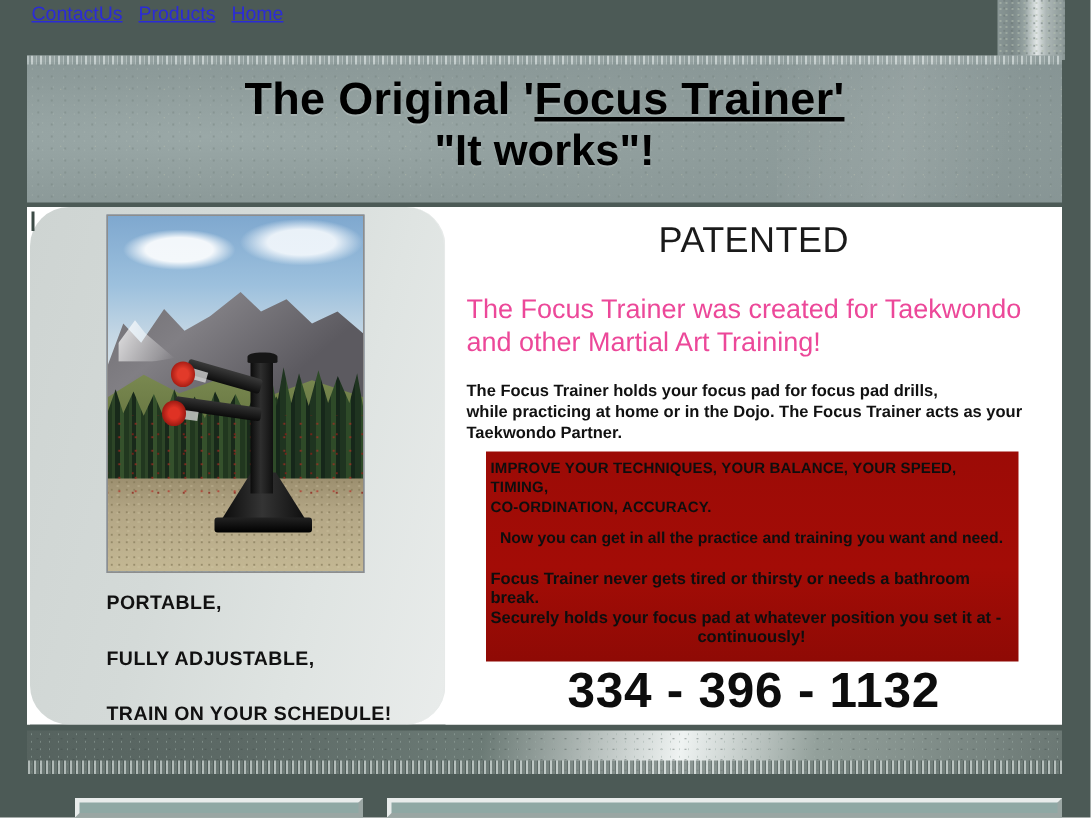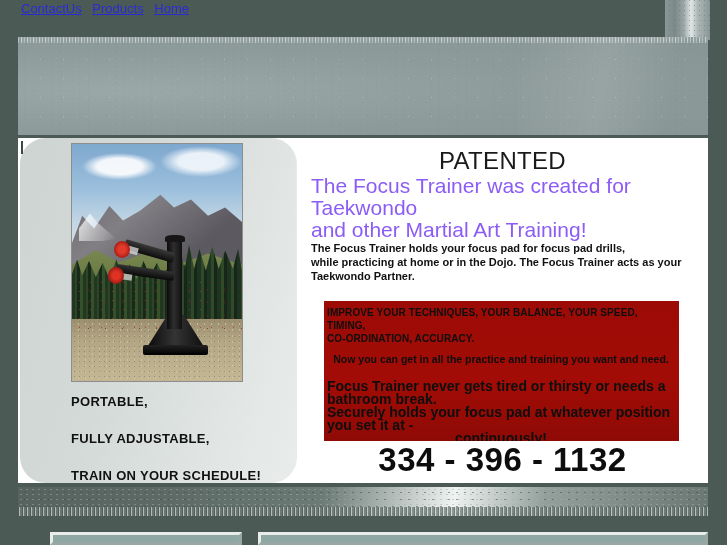--- a/index.html
+++ b/index.html
@@ -164,33 +164,33 @@
 
   
   #right-cell{
     flex:1 1 auto;position:relative;background:#ffffff;padding:0 14px;
   }
   #patented{
     text-align:center;font-size:24px;color:#1a1a1a;margin-top:9px;
     letter-spacing:.3px;
   }
   #headline{
-    font-size:21px;line-height:22px;color:#8b5cf6;
+    margin-top:20px;font-size:18px;line-height:22px;color:#ec4899;
   }
   #subcopy{
-    font-size:11px;font-weight:bold;line-height:14px;color:#111;
+    margin-top:15px;font-size:11px;font-weight:bold;line-height:14px;color:#111;
   }
   #red-box{
     position:absolute;left:27px;top:163px;width:355px;height:140px;
     background:linear-gradient(180deg,#9c0b06 0%,#a30c06 55%,#8f0a05 100%);
     color:#0e0e0e;overflow:hidden;
   }
   #red-box .rb1{font-size:10px;font-weight:bold;line-height:13px;padding:5px 4px 0 3px;letter-spacing:.1px;}
   #red-box .rb2{font-size:10.5px;font-weight:bold;line-height:13px;padding:8px 4px 0 3px;text-align:center;}
-  #red-box .rb3{font-size:14px;font-weight:bold;line-height:13px;padding:14px 4px 0 3px;}
+  #red-box .rb3{font-size:11px;font-weight:bold;line-height:13px;padding:14px 4px 0 3px;}
   #red-box .rb3 .ctr{text-align:center;}
   #red-box .rb4{font-size:22px;font-weight:bold;text-align:center;padding-top:12px;}
   #phone{
     position:absolute;left:0;right:0;top:303px;text-align:center;
     font-size:33px;font-weight:bold;color:#0d0d0d;letter-spacing:.5px;
   }
 
   
   #bottom-metal{
     position:absolute;left:18px;top:487px;width:690px;height:29px;
@@ -229,20 +229,24 @@
     <a href="#">Products</a>
     <a href="#">Home</a>
   </div>
   <div id="top-metal-strip"></div>
 </div>
 
 <div id="header-banner">
   <div class="stripes"></div>
   <div class="specks"></div>
   <div class="sheen"></div>
+  <div id="title-block">
+    <div id="title-line1"><span>The Original  '</span><span id="title-underline">Focus Trainer'</span></div>
+    <div id="title-line2">"It works"!</div>
+  </div>
 </div>
 
 <div id="content-row">
 
   <div id="left-cell">
     <div class="caret"></div>
 
     <div id="photo-frame">
       <div class="sky"></div>
       <div class="cloud1"></div>

